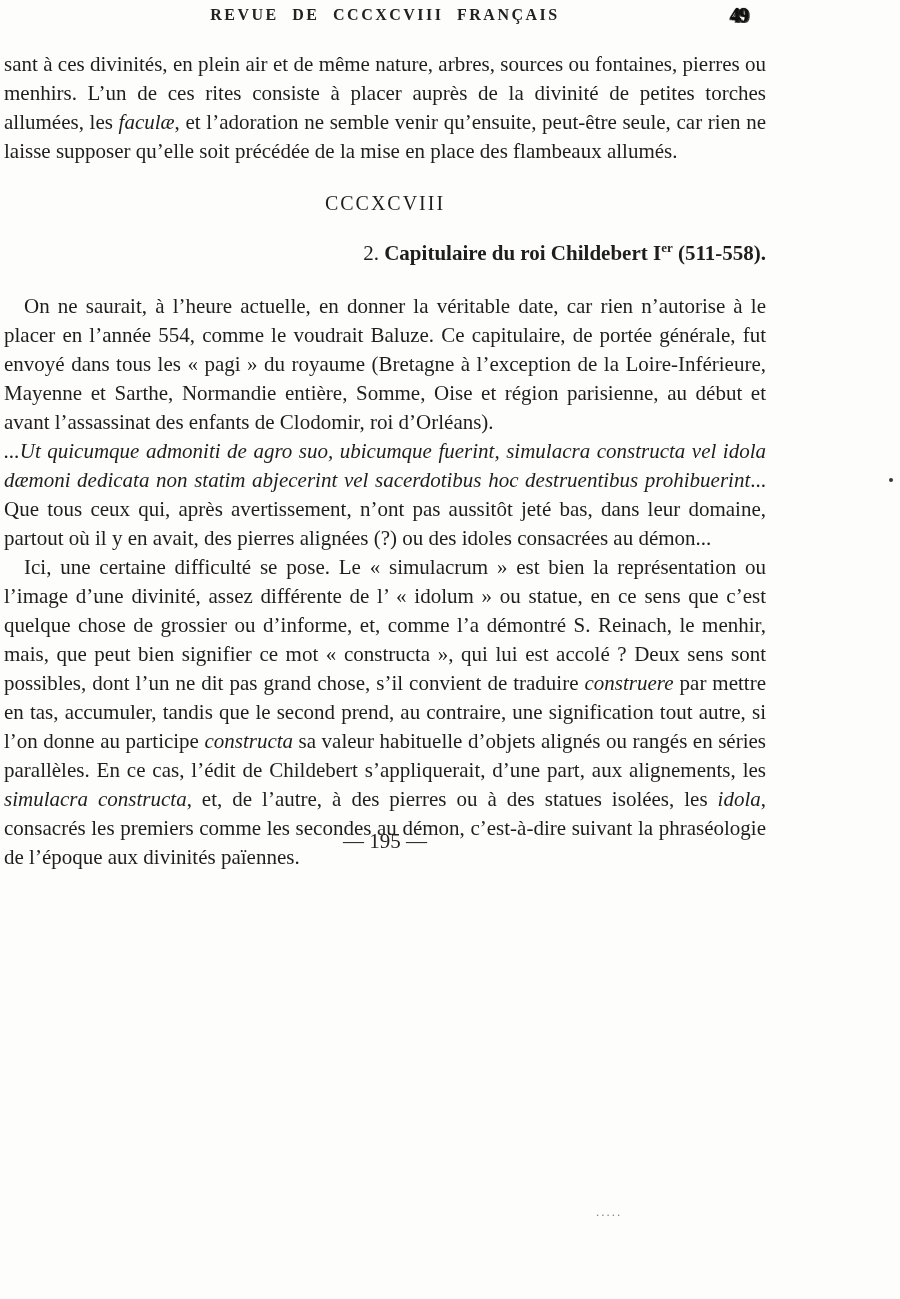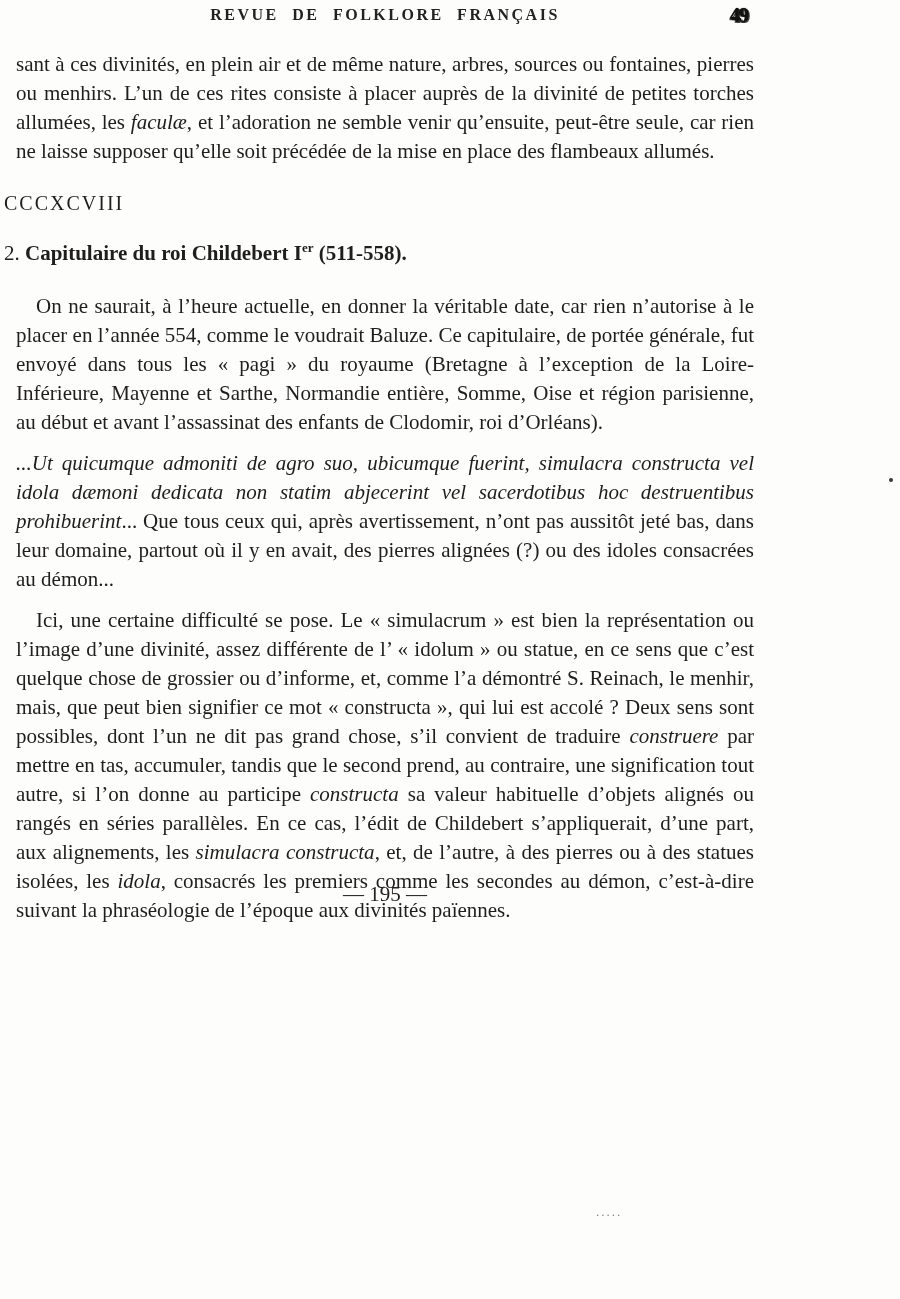--- a/index.html
+++ b/index.html
@@ -33,38 +33,39 @@
     position:absolute;
     right:18px; top:-2px;
     font-size:20px;
     font-weight:bold;
     letter-spacing:-1px;
     color:#111;
     text-shadow:0 0 1px #000, 1.5px 0.5px 0 rgba(0,0,0,0.75), -1px 0.5px 0 rgba(0,0,0,0.55);
   }
   .article-body { }
   p.para {
-    margin:12px;
+    margin:0;
     font-size:21px;
     line-height:29px;
     text-align:justify;
   }
   p.para.indent { text-indent:20px; }
   .it { font-style:italic; }
   .bd { font-weight:bold; }
   sup { font-size:13px; line-height:0; }
   h2.section-heading {
     margin:26px 0 26px 0;
+    text-align:center;
     font-size:20px;
     font-weight:normal;
     letter-spacing:2px;
   }
   h3.subheading {
     margin:0 0 26px 0;
-    text-align:left;
+    text-align:right;
     font-size:21px;
     font-weight:normal;
   }
   .page-footer {
     position:absolute;
     left:4px; bottom:18px;
     width:762px;
     text-align:center;
     font-size:21px;
     color:#24221f;
@@ -83,21 +84,21 @@
     letter-spacing:2px;
     color:#8a857d;
   }
 </style>
 </head>
 <body>
 
 <div class="page">
 
   <div class="page-header">
-    <span class="journal-title">REVUE DE FOLKLORE FRANÇAIS</span>
+    <span class="journal-title">REVUE DE CCCXCVIII FRANÇAIS</span>
     <span class="page-number-top">49</span>
   </div>
 
   <div class="article-body">
       <p class="para"><span>sant à ces divinités, en plein air et de même nature, arbres, sources ou fontaines, pierres ou menhirs. L’un de ces rites consiste à placer auprès de la divinité de petites torches allumées, les </span><span class="it">faculæ</span><span>, et l’adoration ne semble venir qu’ensuite, peut-être seule, car rien ne laisse supposer qu’elle soit précédée de la mise en place des flambeaux allumés.</span></p>
       <h2 class="section-heading">CCCXCVIII</h2>
       <h3 class="subheading"><span>2. </span><span class="bd">Capitulaire du roi Childebert I</span><sup class="bd">er</sup><span class="bd"> (511-558).</span></h3>
       <p class="para indent"><span>On ne saurait, à l’heure actuelle, en donner la véritable date, car rien n’autorise à le placer en l’année 554, comme le voudrait Baluze. Ce capitulaire, de portée générale, fut envoyé dans tous les « pagi » du royaume (Bretagne à l’exception de la Loire-Inférieure, Mayenne et Sarthe, Normandie entière, Somme, Oise et région parisienne, au début et avant l’assassinat des enfants de Clodomir, roi d’Orléans).</span></p>
       <p class="para"><span class="it">...Ut quicumque admoniti de agro suo, ubicumque fuerint, simulacra constructa vel idola dæmoni dedicata non statim abjecerint vel sacerdotibus hoc destruentibus prohibuerint</span><span>... Que tous ceux qui, après avertissement, n’ont pas aussitôt jeté bas, dans leur domaine, partout où il y en avait, des pierres alignées (?) ou des idoles consacrées au démon...</span></p>
       <p class="para indent"><span>Ici, une certaine difficulté se pose. Le « simulacrum » est bien la représentation ou l’image d’une divinité, assez différente de l’ « idolum » ou statue, en ce sens que c’est quelque chose de grossier ou d’informe, et, comme l’a démontré S. Reinach, le menhir, mais, que peut bien signifier ce mot « constructa », qui lui est accolé ? Deux sens sont possibles, dont l’un ne dit pas grand chose, s’il convient de traduire </span><span class="it">construere</span><span> par mettre en tas, accumuler, tandis que le second prend, au contraire, une signification tout autre, si l’on donne au participe </span><span class="it">constructa</span><span> sa valeur habituelle d’objets alignés ou rangés en séries parallèles. En ce cas, l’édit de Childebert s’appliquerait, d’une part, aux alignements, les </span><span class="it">simulacra constructa</span><span>, et, de l’autre, à des pierres ou à des statues isolées, les </span><span class="it">idola</span><span>, consacrés les premiers comme les secondes au démon, c’est-à-dire suivant la phraséologie de l’époque aux divinités païennes.</span></p>

